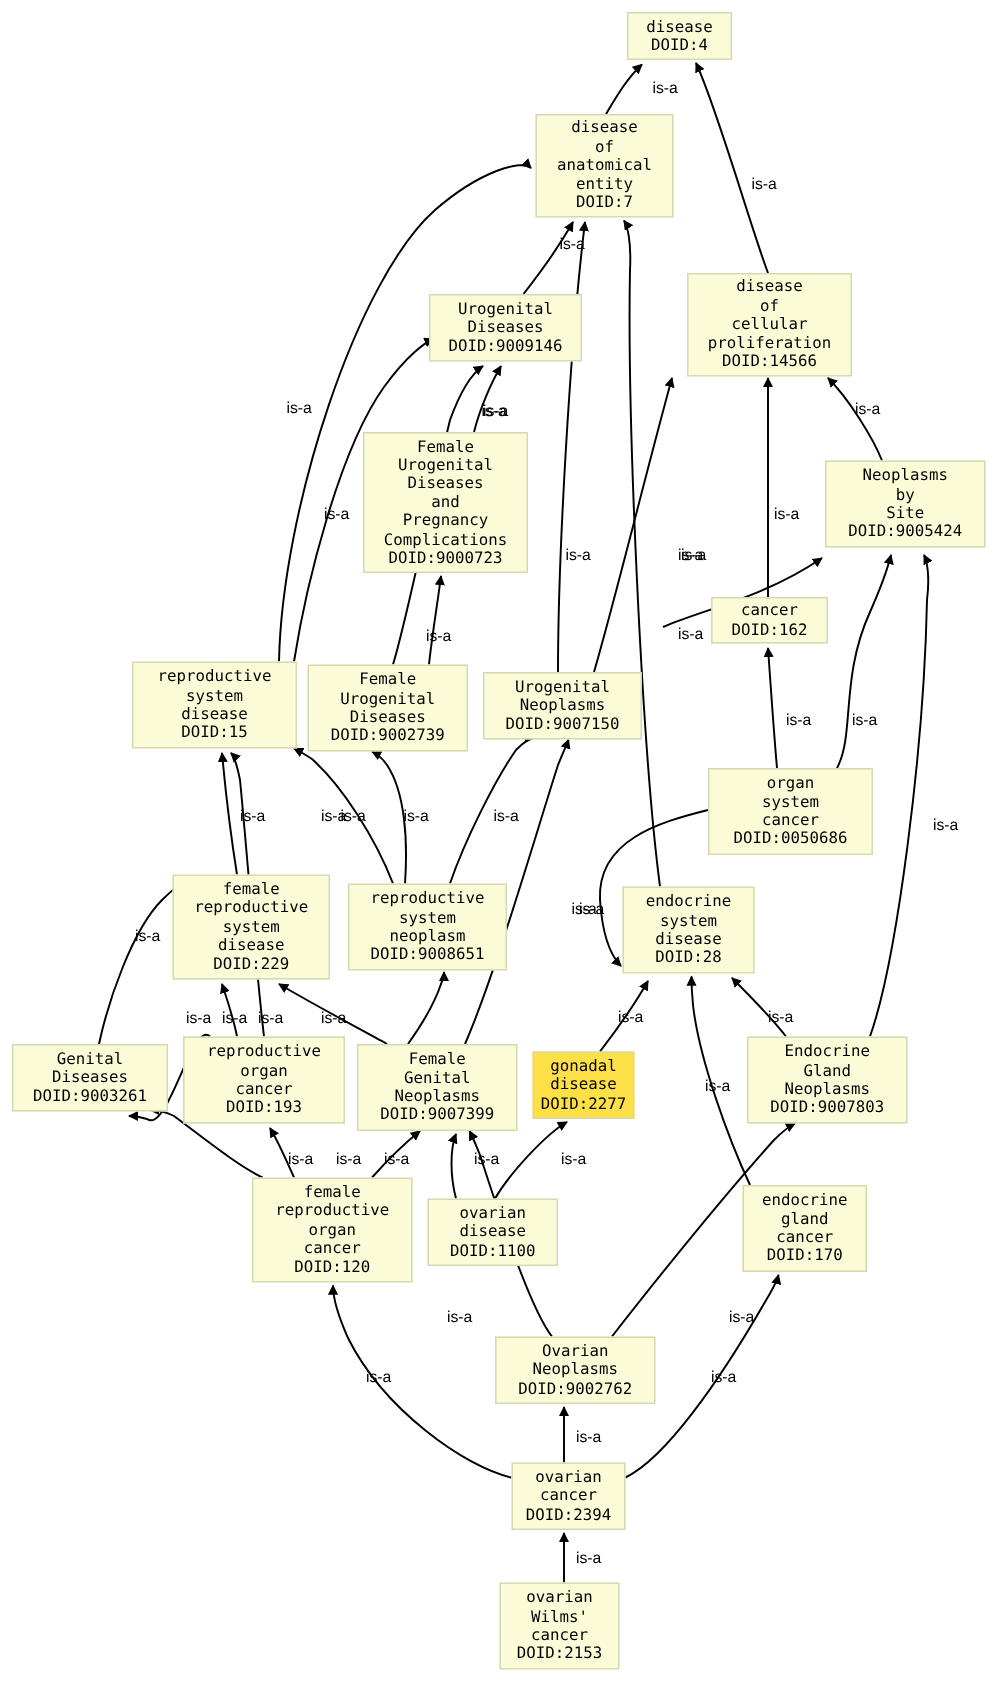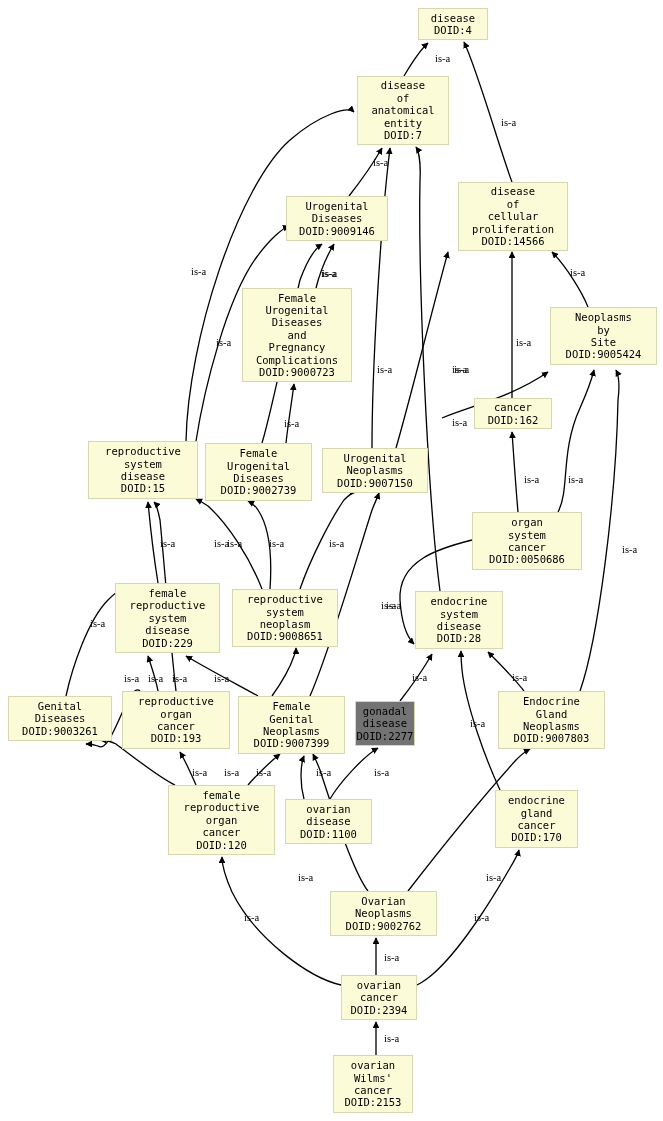--- a/index.html
+++ b/index.html
@@ -18,21 +18,21 @@
     font-family:"DejaVu Sans Mono","Liberation Mono",monospace;
     font-size:10.5px;
     line-height:12.4px;
     color:#000000;
     text-align:center;
     white-space:pre;
     z-index:2;
   }
   .elabel{
     position:absolute;
-    font-family:Liberation Serif, serif;
+    font-family:Liberation Sans, sans-serif;
     font-size:10.5px;
     color:#000000;
     white-space:pre;
     background:transparent;
     z-index:3;
   }
 </style>
 </head>
 <body>
 
@@ -195,21 +195,21 @@
 Diseases
 DOID:9003261</div>
       <div class="node" style="left: 122px; top: 691px; width: 108px; height: 58px; background: rgb(251, 251, 216); border-color: rgb(216, 216, 176);">reproductive
 organ
 cancer
 DOID:193</div>
       <div class="node" style="left: 238px; top: 696px; width: 107px; height: 58px; background: rgb(251, 251, 216); border-color: rgb(216, 216, 176);">Female
 Genital
 Neoplasms
 DOID:9007399</div>
-      <div class="node" style="left: 355px; top: 701px; width: 60px; height: 45px; background: #737373; border-color: rgb(216, 216, 176); text-align: center;">gonadal
+      <div class="node" style="left: 355px; top: 701px; width: 68px; height: 45px; background: #fde047; border-color: rgb(216, 216, 176); text-align: center;">gonadal
 disease
 DOID:2277</div>
       <div class="node" style="left: 498px; top: 691px; width: 107px; height: 58px; background: rgb(251, 251, 216); border-color: rgb(216, 216, 176);">Endocrine
 Gland
 Neoplasms
 DOID:9007803</div>
       <div class="node" style="left: 168px; top: 785px; width: 107px; height: 70px; background: rgb(251, 251, 216); border-color: rgb(216, 216, 176);">female
 reproductive
 organ
 cancer

